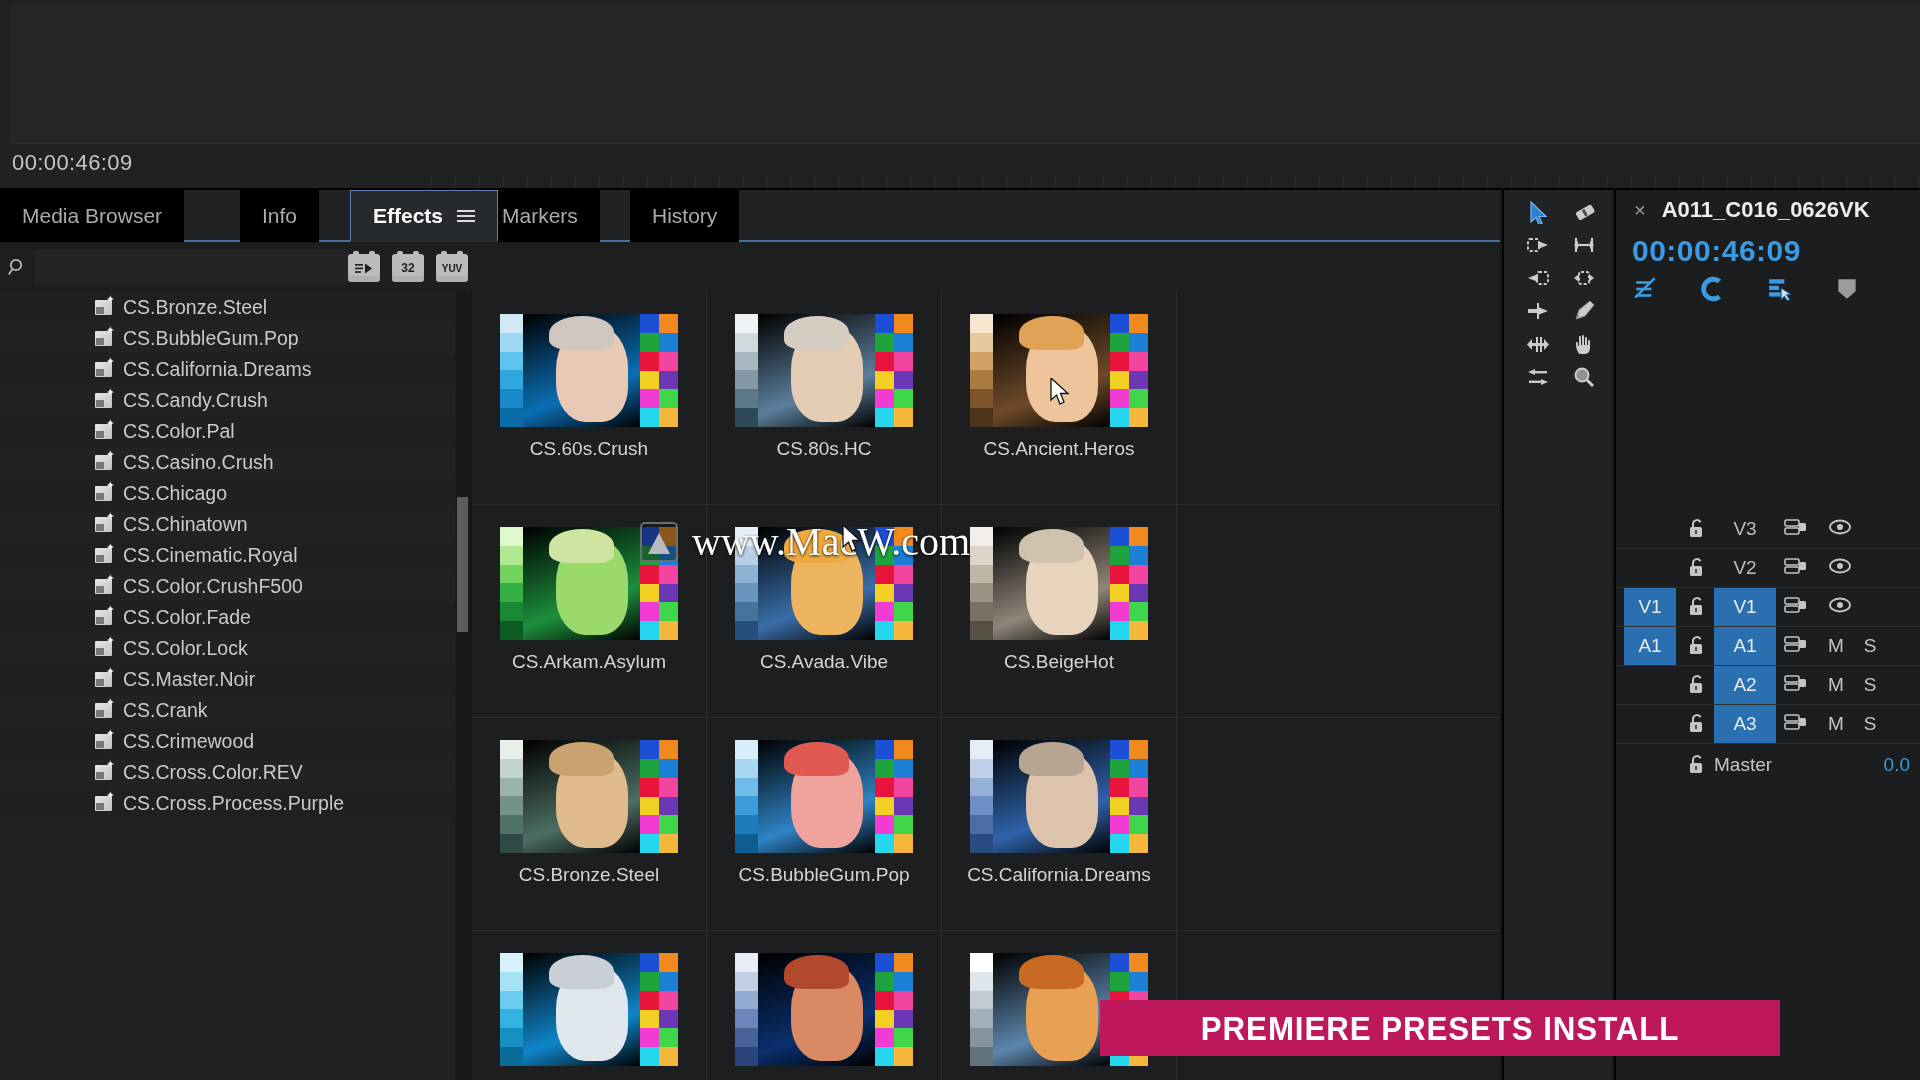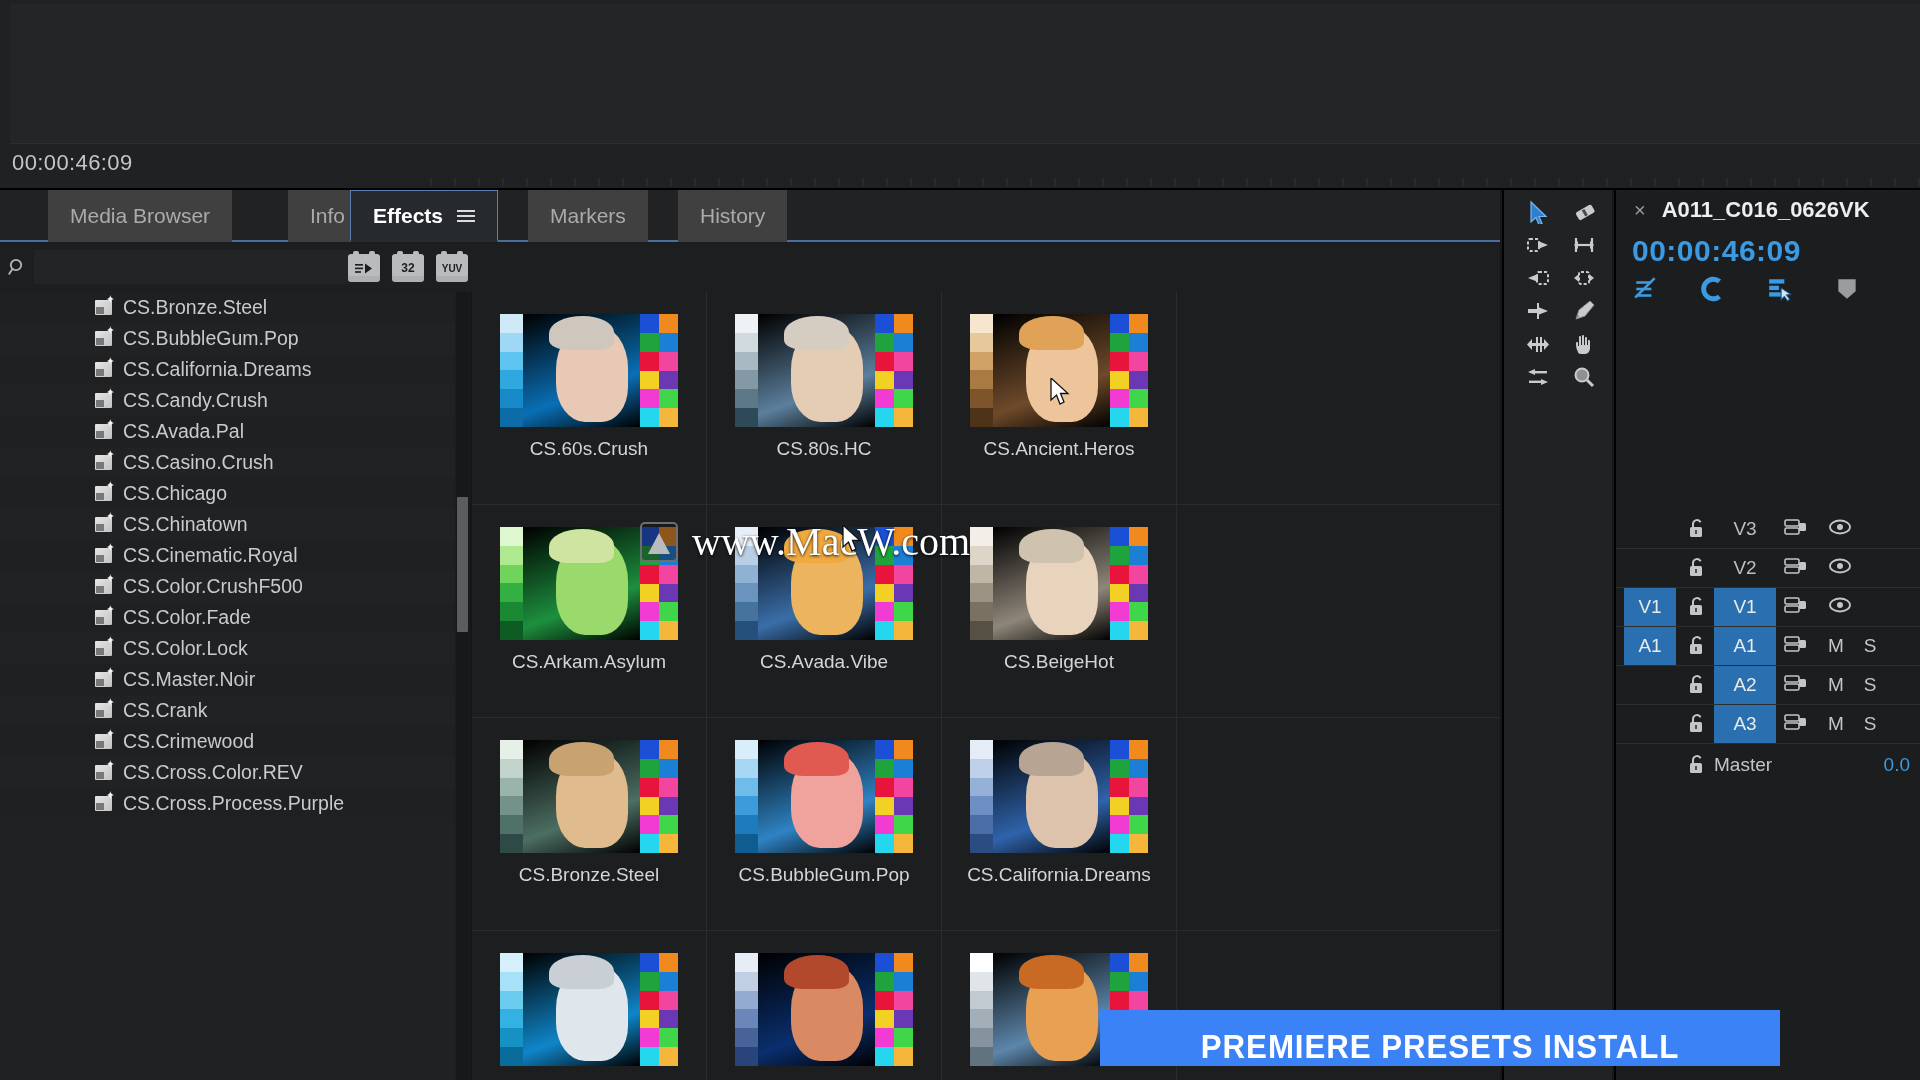--- a/index.html
+++ b/index.html
@@ -44,21 +44,21 @@
     background: #202224;
     border-bottom: 2px solid #4a6f9e;
   }
   .tab {
     position: absolute; top: 0; height: 52px;
     display: flex; align-items: center; gap: 14px;
     padding: 0 22px;
     font-size: 21px; color: #a9abad;
     cursor: default;
   }
-  .tab.inactive { background: #404040; margin-left: 48px; }
+  .tab.inactive { background: #000000; }
   .tab.active {
     background: #262a2e; color: #ffffff; font-weight: bold;
     border: 1px solid #5b7fae; border-bottom: 2px solid #262a2e;
     z-index: 3;
   }
   .tab .burger { display: inline-block; width: 18px; }
   .tab .burger i {
     display: block; height: 2px; background: #dcdcdc; margin: 3px 0;
   }
 
@@ -249,21 +249,21 @@
     border-bottom:21px solid #b9bbbd;
   }
   #watermark-text {
     font-family: "Liberation Serif", serif; font-size: 40px; color: #ffffff;
     text-shadow: 0 1px 3px rgba(0,0,0,.9);
   }
 
   
   #bottom-banner {
     position: absolute; left: 1100px; top: 1000px; width: 680px; height: 56px;
-    background: #3b82f6; display: flex; align-items: flex-end; justify-content: center; margin-top: 10px;
+    background: #be185d; display: flex; align-items: center; justify-content: center;
   }
   #bottom-banner-text {
     color: #fff; font-size: 34px; font-weight: bold;
     letter-spacing: 1px; font-family: "Liberation Sans", sans-serif;
     transform: scaleX(.92);
   }
 
   
   .cursor { position: absolute; pointer-events: none; }
   #cursor-grid { left: 1050px; top: 378px; }
@@ -335,21 +335,21 @@
         <div class="list-row">
           <span class="preset-icon"></span>
           <span>CS.California.Dreams</span>
         </div>
         <div class="list-row">
           <span class="preset-icon"></span>
           <span>CS.Candy.Crush</span>
         </div>
         <div class="list-row">
           <span class="preset-icon"></span>
-          <span>CS.Avada.Pal</span>
+          <span>CS.Color.Pal</span>
         </div>
         <div class="list-row">
           <span class="preset-icon"></span>
           <span>CS.Casino.Crush</span>
         </div>
         <div class="list-row">
           <span class="preset-icon"></span>
           <span>CS.Chicago</span>
         </div>
         <div class="list-row">

